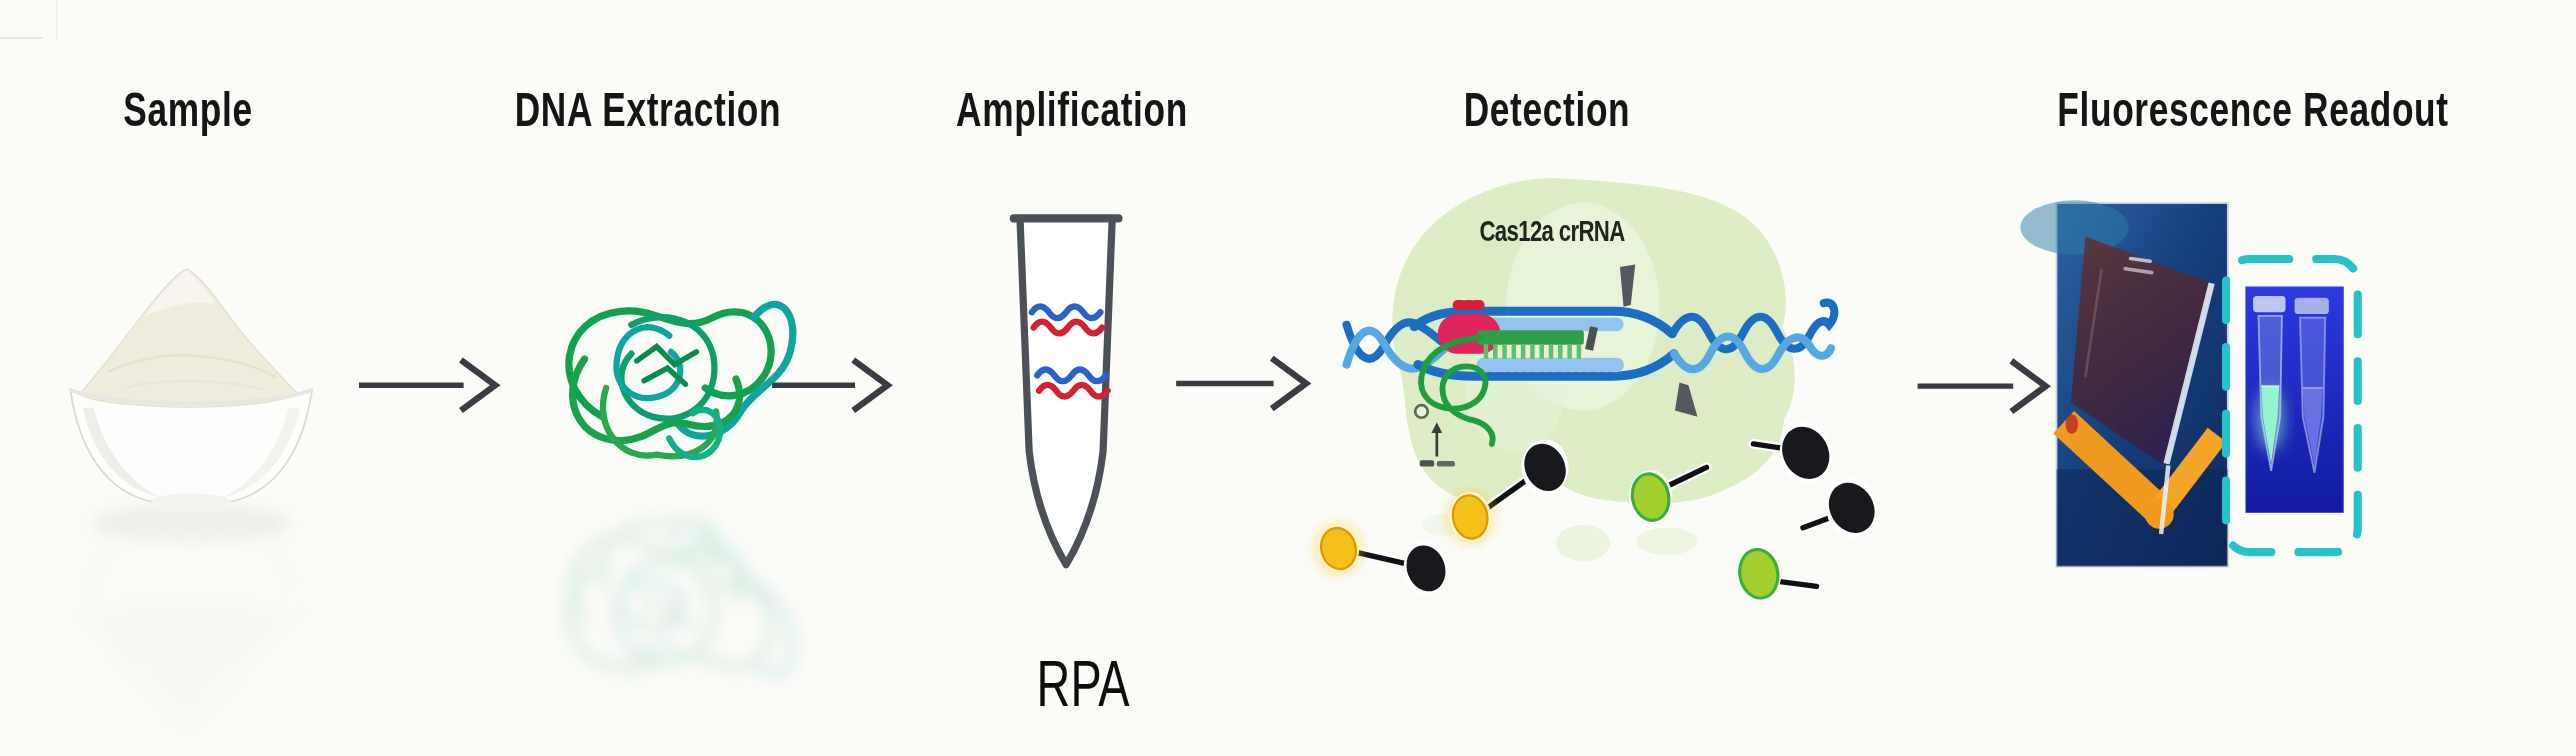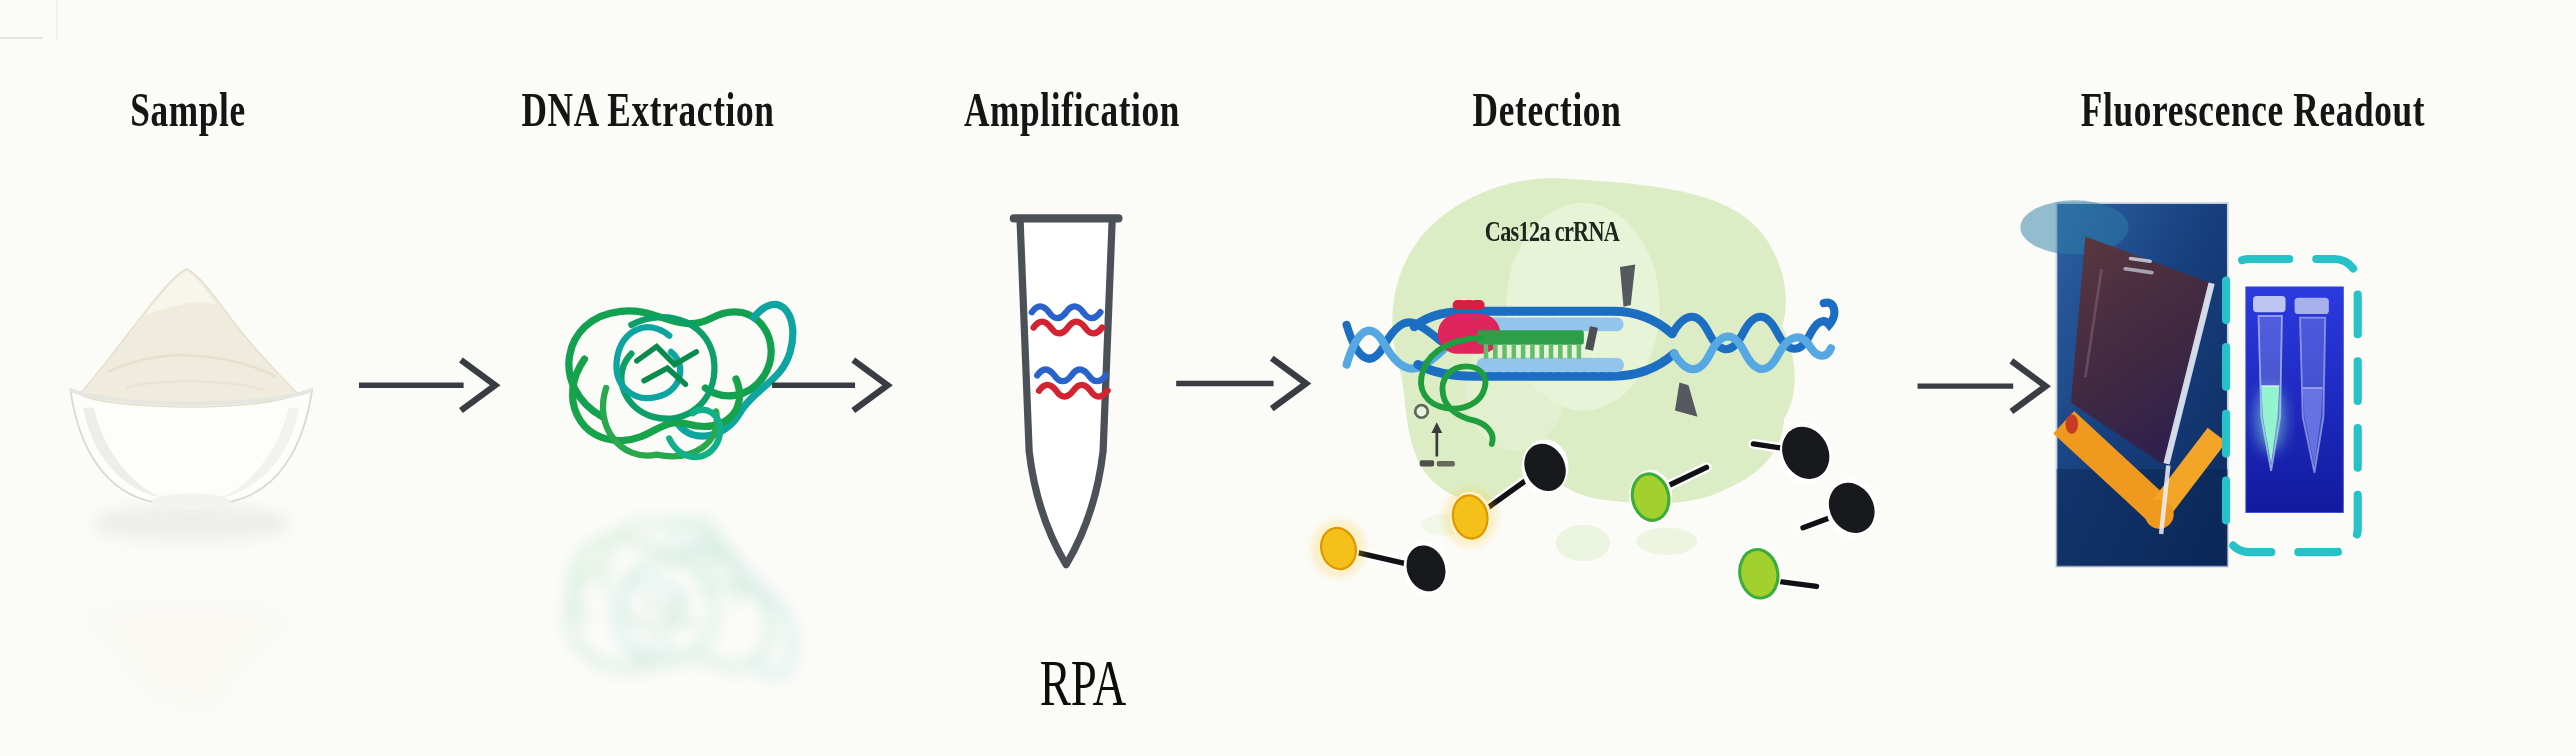--- a/index.html
+++ b/index.html
@@ -1,21 +1,21 @@
 <!DOCTYPE html>
 <html style="font-size:14.4px"><head>
 <meta charset="utf-8">
 <style>
   html,body{margin:0;padding:0;background:#e8e8e8;}
   #figure{
     position:relative;
     width:2576px;height:757px;
     background:#fbfbf8;
     overflow:hidden;
-    font-family:Liberation Serif, serif;
+    font-family:Liberation Sans, sans-serif;
   }
   #art{position:absolute;left:0;top:0;z-index:1;}
   .step-label{
     position:absolute;top:85px;z-index:2;
     transform:translateX(-50%) scaleX(0.72);
     transform-origin:center;
     font-weight:700;font-size:49px;line-height:1;
     letter-spacing:0.9px;color:#151515;white-space:nowrap;
   }
   .rpa-label{

